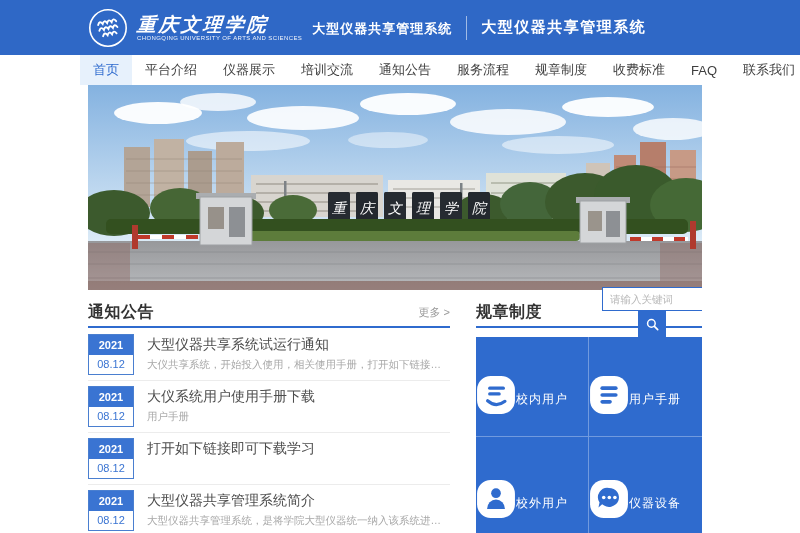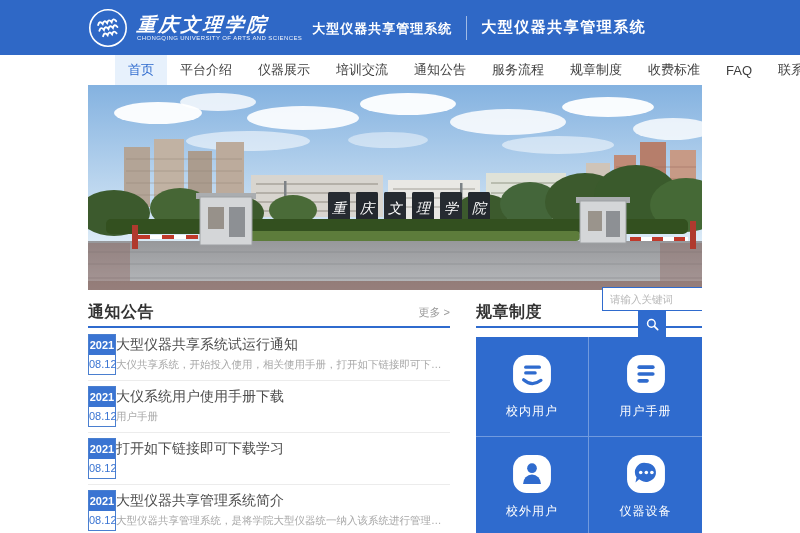--- a/index.html
+++ b/index.html
@@ -20,21 +20,21 @@
     font-style:italic; font-weight:bold; font-size:19px; line-height:21px;
     letter-spacing:3px; transform:skewX(-4deg); white-space:nowrap;
   }
   .uni-en { font-size:6px; letter-spacing:.4px; opacity:.92; white-space:nowrap; }
   .dept { font-size:13px; font-weight:bold; letter-spacing:1px; padding-top:2px; white-space:nowrap; }
   .hdr-divider { width:1px; height:24px; background:rgba(255,255,255,.55); margin:0 14px; flex:none; }
   .sys-title { font-size:15px; font-weight:bold; letter-spacing:1.5px; white-space:nowrap; }
 
   
   .nav { height:30px; background:#fff; }
-  .nav-inner { margin-left:115px; width:614px; height:100%; display:flex; justify-content:space-between; }
+  .nav-inner { margin-left:80px; width:614px; height:100%; display:flex; justify-content:space-between; }
   .nav-item {
     display:flex; align-items:center; padding:0 13px; font-size:13px;
     color:#3f3f3f; cursor:pointer; white-space:nowrap;
   }
   .nav-item.active { background:#e7f1fc; color:#2f6bce; }
 
   
   .banner { margin-left:88px; width:614px; height:205px; overflow:hidden; }
   .banner svg { display:block; }
 
@@ -47,21 +47,21 @@
     height:30px; display:flex; align-items:center; justify-content:space-between;
     border-bottom:2px solid #2f6bce;
   }
   .section-title { font-size:16px; font-weight:bold; color:#333; letter-spacing:.5px; }
   .more-link { font-size:11px; color:#999; cursor:pointer; }
 
   
   .notice-list { margin-top:1px; }
   .notice-item { display:flex; padding:5px 0; border-bottom:1px solid #ececec; cursor:pointer; }
   .notice-item:last-child { border-bottom:none; }
-  .date-badge { width:28px; height:41px; border:1px solid #4a7fd0; text-align:center; flex:none; background:#fff; }
+  .date-badge { width:46px; height:41px; border:1px solid #4a7fd0; text-align:center; margin-right:13px; flex:none; background:#fff; }
   .badge-year { background:#3a74d2; color:#fff; font-size:11px; line-height:20px; font-weight:bold; }
   .badge-day  { color:#3a74d2; font-size:11px; line-height:19px; }
   .notice-body { flex:1; min-width:0; padding-top:1px; }
   .notice-title { font-size:14px; color:#4d4d4d; line-height:18px; white-space:nowrap; overflow:hidden; text-overflow:ellipsis; }
   .notice-summary { font-size:10.5px; color:#a8a8a8; margin-top:5px; line-height:13px; white-space:nowrap; overflow:hidden; text-overflow:ellipsis; }
 
   
   .search-row { display:flex; align-items:center;flex-direction:column; }
   .search-input {
     width:100px; height:24px; border:1px solid #2f6bce; border-right:none;
@@ -71,21 +71,21 @@
   .search-input::placeholder { color:#b8b8b8; }
   .search-btn {
     width:28px; height:26px; background:#2f6bce; border:none; cursor:pointer;
     display:flex; align-items:center; justify-content:center; padding:0;
   }
   .qc-panel {
     margin-top:9px; background:#2f6bce; height:206px;
     display:grid; grid-template-columns:1fr 1fr; grid-template-rows:100px 106px;
   }
   .qc-cell {
-    display:flex; flex-direction:column; align-items:center; padding-top:17px;
+    display:flex; flex-direction:row; align-items:center; padding-top:17px;
     cursor:pointer;
   }
   .qc-cell.br { border-right:1px solid rgba(255,255,255,.32); }
   .qc-cell.bb { border-bottom:1px solid rgba(255,255,255,.32); }
   .qc-icon { width:40px; height:40px; }
   .qc-label { color:#fff; font-size:12px; margin-top:9px; letter-spacing:1px; }
 </style>
 </head>
 <body>
 

